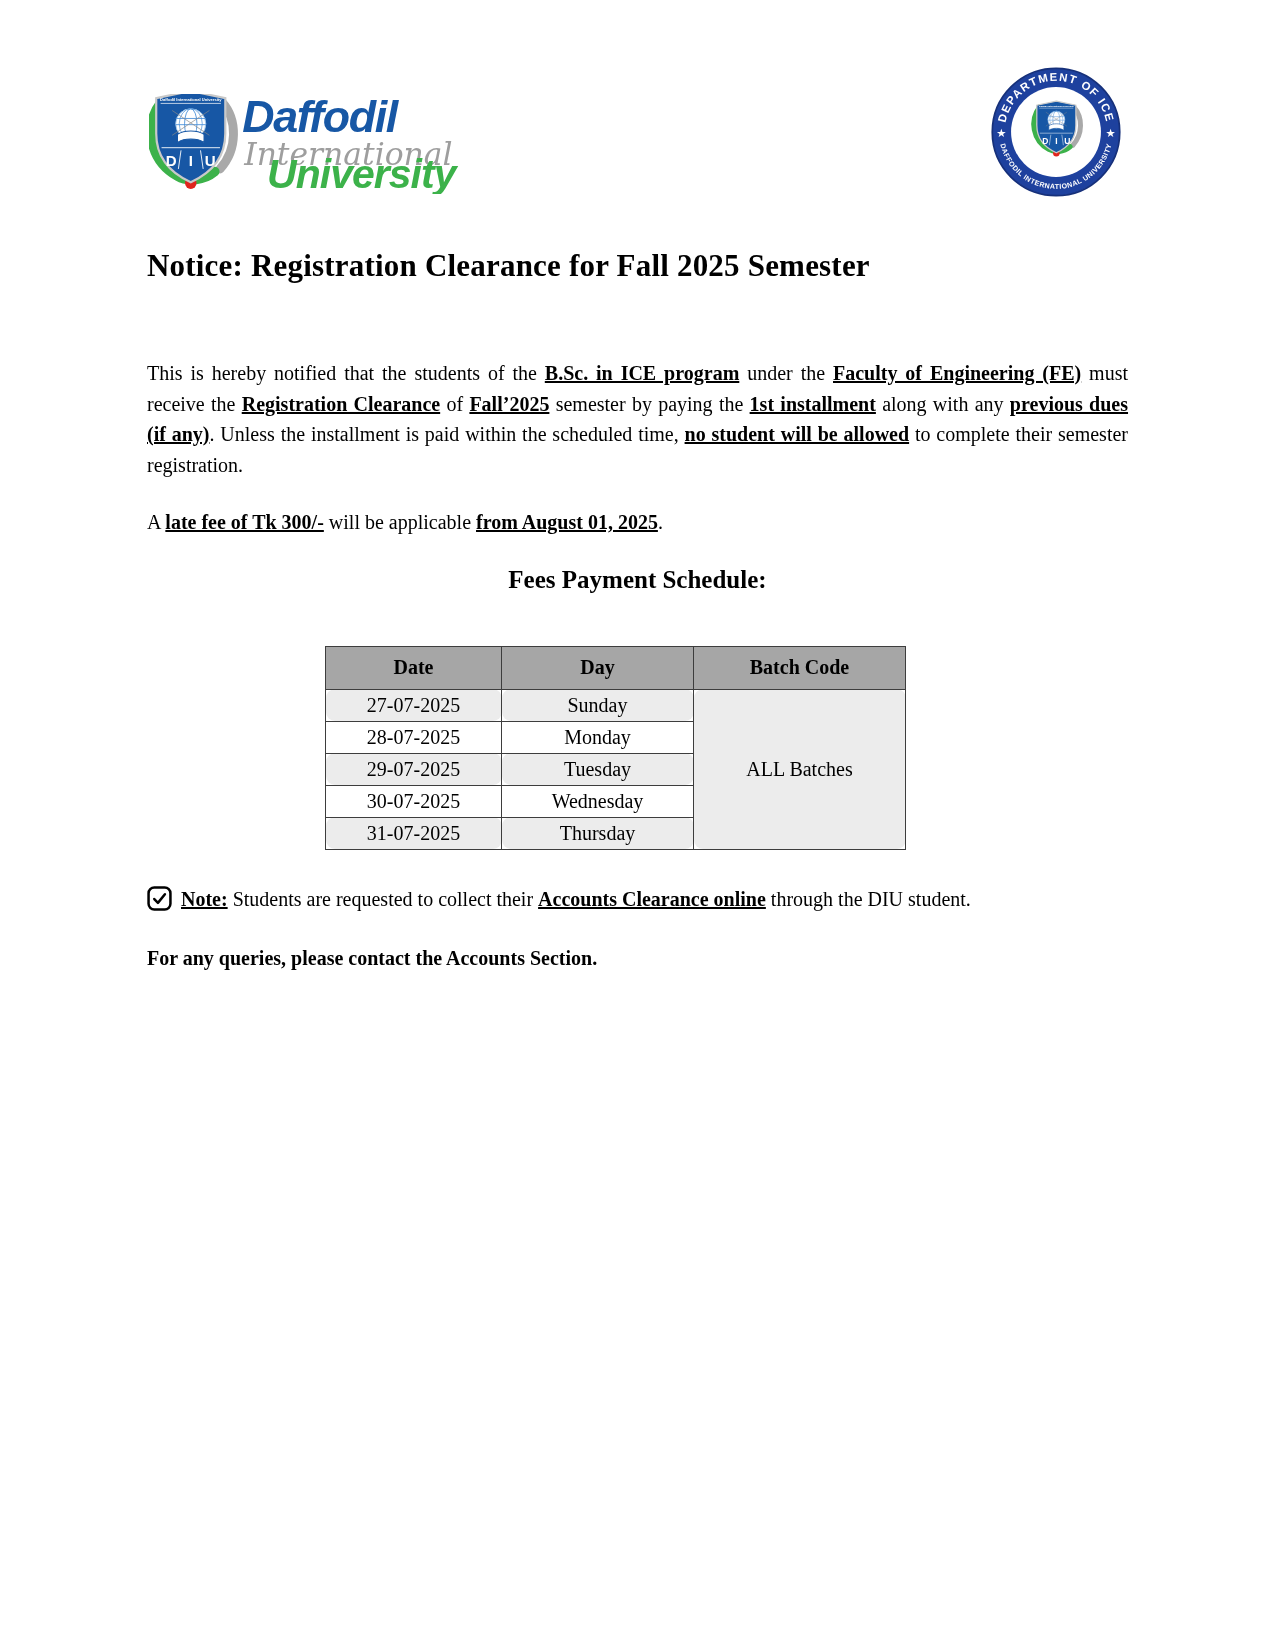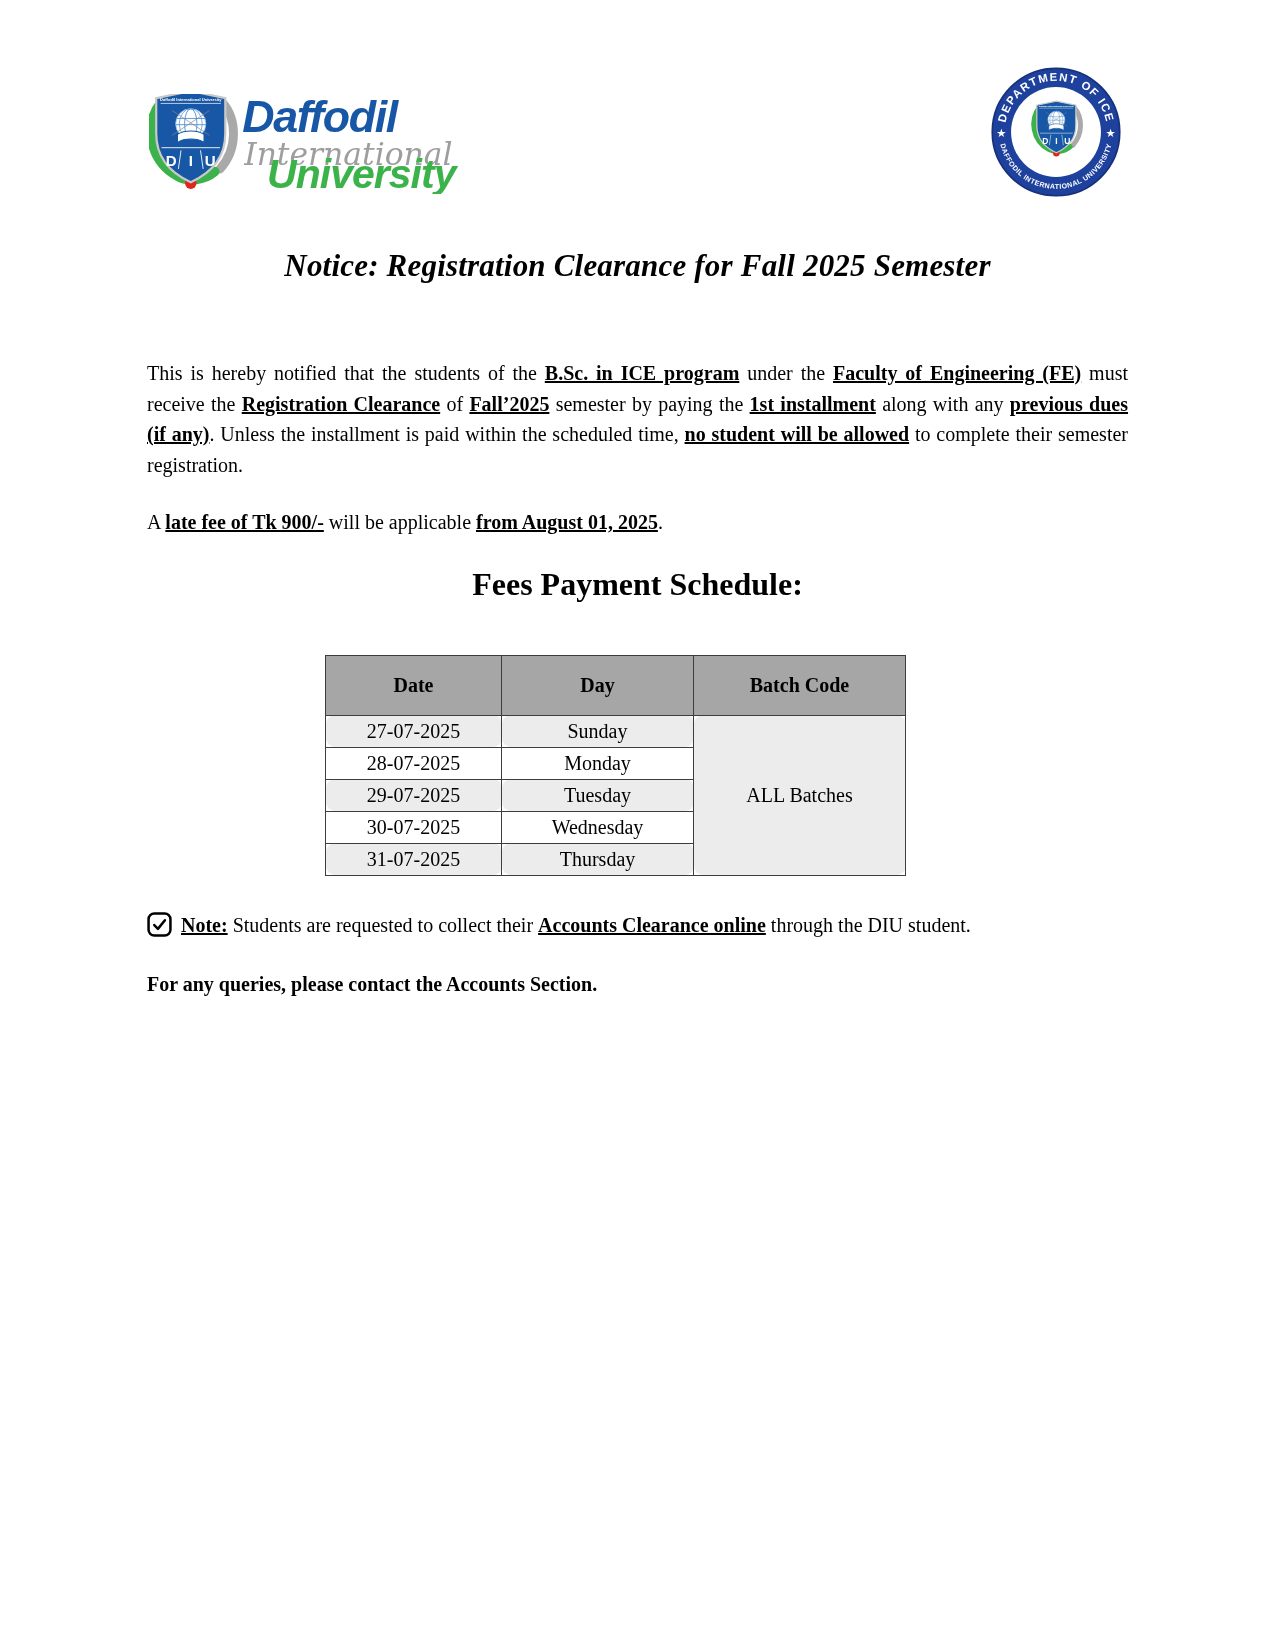--- a/index.html
+++ b/index.html
@@ -11,29 +11,29 @@
   *{margin:0;padding:0;box-sizing:border-box;}
   html,body{background:#ffffff;}
   .page{
     position:relative;width:1275px;height:1650px;margin:0 auto;background:#fff;
     padding:66px 147px 16px 147px;color:var(--text);
     font-family:"Liberation Serif",serif;font-size:20px;
   }
   .header-row{display:flex;justify-content:space-between;align-items:flex-start;height:140px;}
   .logo-left{margin-top:28px;margin-left:2px;}
   .seal-right{margin-top:0;margin-right:6px;}
-  h1.title{font-size:31px;font-weight:bold;text-align:center;margin-top:42px;letter-spacing:0.2px;font-style:italic;}
+  h1.title{font-size:31px;font-weight:bold;text-align:left;margin-top:42px;letter-spacing:0.2px;}
   p.body-text{ text-align:justify;line-height:30.5px;}
   .p1{margin-top:74px;}
   .p2{margin-top:27px;}
-  h2.sub{font-size:32px;font-weight:bold;text-align:center;margin-top:28px;}
+  h2.sub{font-size:25px;font-weight:bold;text-align:center;margin-top:28px;}
   .table-wrap{margin:52px 0 0 178px;}
   table.fees{border-collapse:collapse;text-align:center;font-size:20px;}
   table.fees th,table.fees td{border:1.5px solid var(--table-border);padding:0 10px;}
-  table.fees th{background:var(--table-header-bg);height:60px;font-weight:bold;}
+  table.fees th{background:var(--table-header-bg);height:43px;font-weight:bold;}
   table.fees td{height:32px;border-radius:9px;}
   col.c-date{width:176px;} col.c-day{width:192px;} col.c-batch{width:212px;}
   tr.stripe td{background:var(--table-stripe-bg);}
   td.merged{background:var(--table-stripe-bg);vertical-align:middle;margin-top:16px;}
   .link-block{margin-top:58px;line-height:31px;}
   a.doc-link{color:var(--link);text-decoration:underline;cursor:pointer;}
   .note{margin-top:34px;text-align:justify;line-height:31px;}
   .checkbox{vertical-align:-5px;margin-right:9px;}
   .queries{margin-top:28px;font-weight:bold;line-height:31px;}
   b{font-weight:bold;text-decoration:underline;}
@@ -101,21 +101,21 @@
       <text x="10" y="62" text-anchor="middle" style="font-size:10px;fill:#ffffff;">★</text>
       <text x="106" y="62" text-anchor="middle" style="font-size:10px;fill:#ffffff;">★</text>
       <use href="#diu-shield" xlink:href="#diu-shield" transform="translate(38.5,30) scale(0.44)"></use>
     </svg>
   </div>
 
   <h1 class="title">Notice: Registration Clearance for Fall 2025 Semester</h1>
 
   <p class="body-text p1"><span>This is hereby notified that the students of the </span><b>B.Sc. in ICE program</b><span> under the </span><b>Faculty of Engineering (FE)</b><span> must receive the </span><b>Registration Clearance</b><span> of </span><b>Fall’2025</b><span> semester by paying the </span><b>1st installment</b><span> along with any </span><b>previous dues (if any)</b><span>. Unless the installment is paid within the scheduled time, </span><b>no student will be allowed</b><span> to complete their semester registration.</span></p>
 
-  <p class="body-text p2"><span>A </span><b>late fee of Tk 900/-</b><span> will be applicable </span><b>from August 01, 2025</b><span>.</span></p>
+  <p class="body-text p2"><span>A </span><b>late fee of Tk 300/-</b><span> will be applicable </span><b>from August 01, 2025</b><span>.</span></p>
 
   <h2 class="sub">Fees Payment Schedule:</h2>
 
   <div class="table-wrap">
     <table class="fees">
       <colgroup>
           <col class="c-date">
           <col class="c-day">
           <col class="c-batch">
         </colgroup>

